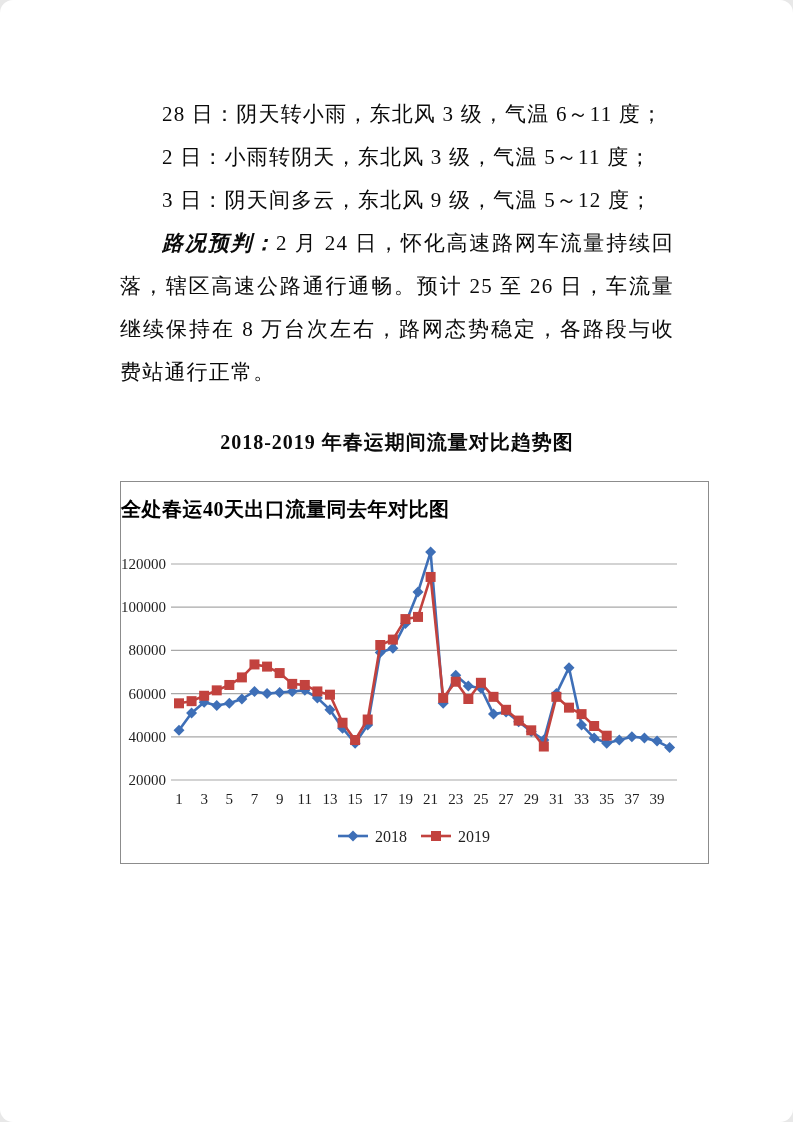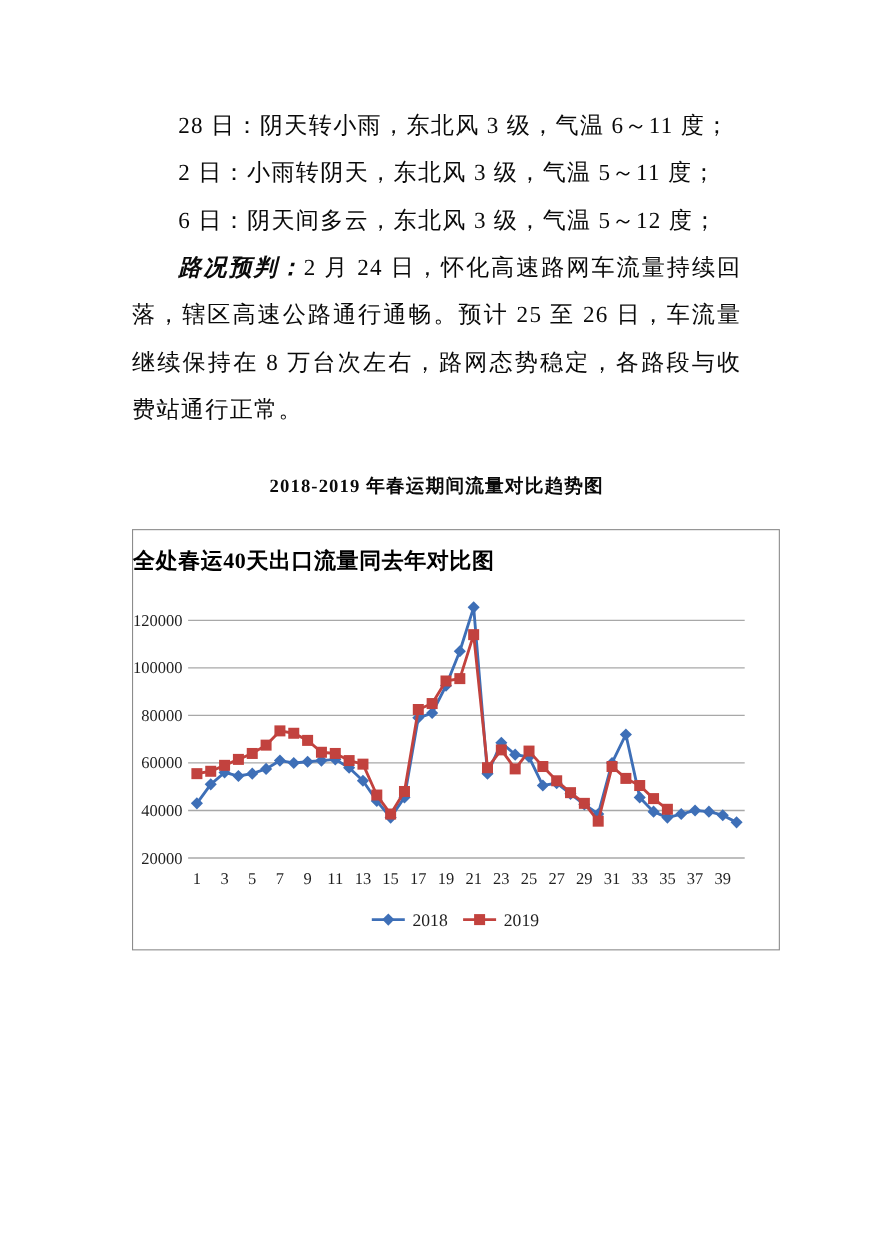--- a/index.html
+++ b/index.html
@@ -1,30 +1,30 @@
 <!DOCTYPE html>
 <html><head>
 <meta charset="utf-8">
 <style>
   html,body{margin:0;padding:0;background:#e8e8e8;}
   .page{
     width:793px;height:1122px;background:#ffffff;position:relative;
     margin:0 auto;overflow:hidden;
-    font-family:"Liberation Serif","DejaVu Serif",serif;color:#0a0a0a;
+    font-family:"Liberation Serif","DejaVu Serif",serif;color:#0a0a0a;border-radius:13px;
   }
   .doc{position:absolute;left:120px;top:93px;width:554px;}
   .para{
     font-size:21px;line-height:43px;text-align:justify;
     letter-spacing:1.2px;color:#0a0a0a;
   }
   .para.indent{text-indent:42px;}
   .para .lead{font-weight:bold;font-style:italic;}
   .section-title{
     margin-top:32px;text-align:center;font-weight:bold;
-    font-size:17px;line-height:32px;letter-spacing:1px;
+    font-size:20px;line-height:32px;letter-spacing:1px;
   }
   .chart-box{
     margin-top:23px;width:587px;height:381px;
     border:1px solid #8c8c8c;position:relative;background:#fff;
     box-sizing:content-box;
   }
   .chart-title{
     position:absolute;top:14px;left:0;right:0;text-align:left;
     font-weight:bold;font-size:20px;letter-spacing:0.5px;color:#000;
   }
@@ -32,21 +32,21 @@
   svg text{font-family:"Liberation Serif","DejaVu Serif",serif;}
 </style>
 </head>
 <body>
 
 <div class="page">
   <div class="doc">
     <div>
         <div class="para indent">28 日：阴天转小雨，东北风 3 级，气温 6～11 度；</div>
         <div class="para indent">2 日：小雨转阴天，东北风 3 级，气温 5～11 度；</div>
-        <div class="para indent">6 日：阴天间多云，东北风 3 级，气温 5～12 度；</div>
+        <div class="para indent">3 日：阴天间多云，东北风 9 级，气温 5～12 度；</div>
         <div class="para indent"><span class="lead">路况预判：</span>2 月 24 日，怀化高速路网车流量持续回落，辖区高速公路通行通畅。预计 25 至 26 日，车流量继续保持在 8 万台次左右，路网态势稳定，各路段与收费站通行正常。</div>
       </div>
     <div class="section-title">2018-2019 年春运期间流量对比趋势图</div>
     <div class="chart-box">
       <svg id="chart-svg" width="587" height="381" viewBox="0 0 587 381">
           <line x1="50" x2="556" y1="298" y2="298" stroke="#a8a8a8" stroke-width="1.2"></line>
           <text x="45" y="303" text-anchor="end" font-size="15" fill="#1f1f1f">20000</text>
           <line x1="50" x2="556" y1="254.8" y2="254.8" stroke="#a8a8a8" stroke-width="1.2"></line>
           <text x="45" y="259.8" text-anchor="end" font-size="15" fill="#1f1f1f">40000</text>
           <line x1="50" x2="556" y1="211.6" y2="211.6" stroke="#a8a8a8" stroke-width="1.2"></line>

